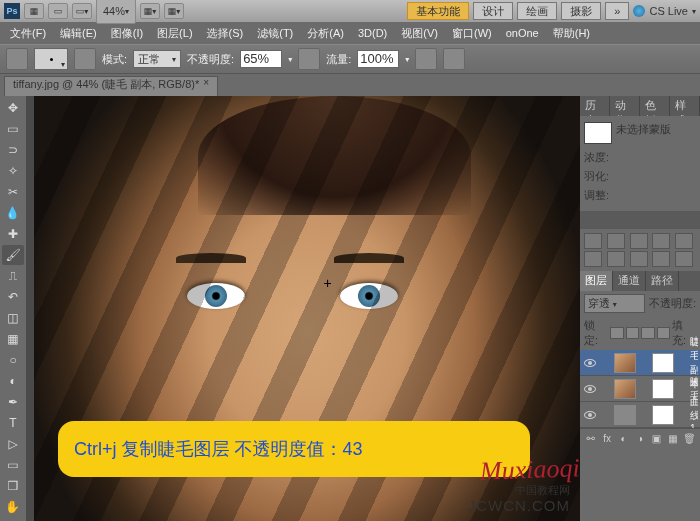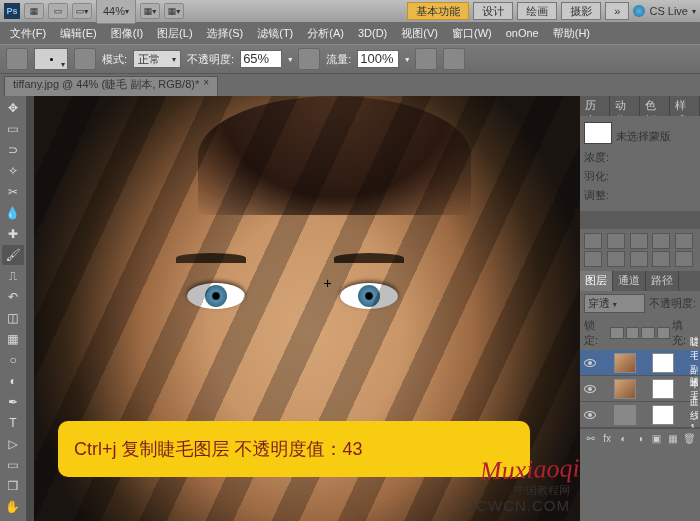--- a/index.html
+++ b/index.html
@@ -36,30 +36,30 @@
 .hair{position:absolute;top:0;left:30%;right:20%;height:28%;background:radial-gradient(ellipse at 50% 0%,#4a3020,#2a1810 60%,transparent);border-radius:50% 50% 0 0}
 .eye{position:absolute;width:58px;height:26px;background:#fff;border-radius:50%;box-shadow:0 -2px 4px rgba(0,0,0,0.6)}
 .eye.left{top:44%;left:28%}
 .eye.right{top:44%;left:56%}
 .iris{position:absolute;top:2px;left:50%;transform:translateX(-50%);width:22px;height:22px;border-radius:50%;background:radial-gradient(#000 20%,#5590b0 30%,#3a6a85 70%,#2a4a5a)}
 .brow{position:absolute;width:70px;height:10px;background:#3a2818;border-radius:50% 50% 0 0;top:37%}
 .brow.left{left:26%}
 .brow.right{left:55%}
 .lips{position:absolute;top:78%;left:42%;width:90px;height:26px;background:#c01020;border-radius:50% 50% 45% 45%}
 .cursor{position:absolute;top:42%;left:53%;font-size:14px;color:#000}
-.annotation{position:absolute;bottom:44px;left:24px;right:50px;height:56px;background:#f8cc10;border-radius:10px;display:flex;align-items:center;padding:0 16px;font-size:18px;color:#7f1d1d;font-weight:500}
+.annotation{position:absolute;bottom:44px;left:24px;right:50px;height:56px;background:#f8cc10;border-radius:16px;display:flex;align-items:center;padding:0 16px;font-size:18px;color:#1d4ed8;font-weight:500}
 .signature{position:absolute;bottom:36px;right:0;font-family:cursive;font-size:26px;color:#b02030;font-style:italic;transform:rotate(-2deg)}
 .watermark{position:absolute;bottom:6px;right:10px;color:#fff;font-size:13px;text-align:right;line-height:1.2}
 .watermark .sub{font-size:15px;font-weight:normal;letter-spacing:1px}
 .panels{width:120px;background:#6b6b6b;display:flex;flex-direction:column}
 .panel-tabs{height:20px;background:#5a5a5a;display:flex;font-size:10px}
 .panel-tab{padding:2px 5px;color:#ccc;border-right:1px solid #444}
 .panel-tab.active{background:#7a7a7a;color:#fff}
 .panel-body{background:#6b6b6b;padding:4px;font-size:10px;color:#ddd}
-.mask-row{display:flex;align-items:flex-end;gap:4px;padding:2px 0}
+.mask-row{display:flex;align-items:flex-start;gap:4px;padding:2px 0}
 .mask-thumb{width:28px;height:22px;background:#fff;border:1px solid #444}
 .slider-row{display:flex;align-items:center;gap:4px;margin:4px 0;font-size:10px}
 .panel-divider{height:18px;background:#5a5a5a;display:flex;align-items:center;padding:0 4px;gap:8px;font-size:10px;color:#ccc}
 .adj-grid{display:grid;grid-template-columns:repeat(5,1fr);gap:2px;padding:4px}
 .adj-btn{width:18px;height:16px;background:#7a7a7a;border:1px solid #555}
 .layers-head{display:flex;align-items:center;gap:4px;padding:3px 4px;font-size:10px}
 .layers-select{flex:1;background:#8a8a8a;border:1px solid #555;padding:1px 3px;font-size:10px;color:#eee}
 .layers-opts{display:flex;align-items:center;gap:2px;padding:2px 4px;font-size:10px;color:#ddd}
 .lock-icon{width:14px;height:12px;background:#888;border:1px solid #555}
 .layer{display:flex;align-items:center;height:26px;border-bottom:1px solid #555;gap:16px;padding:0 2px}

